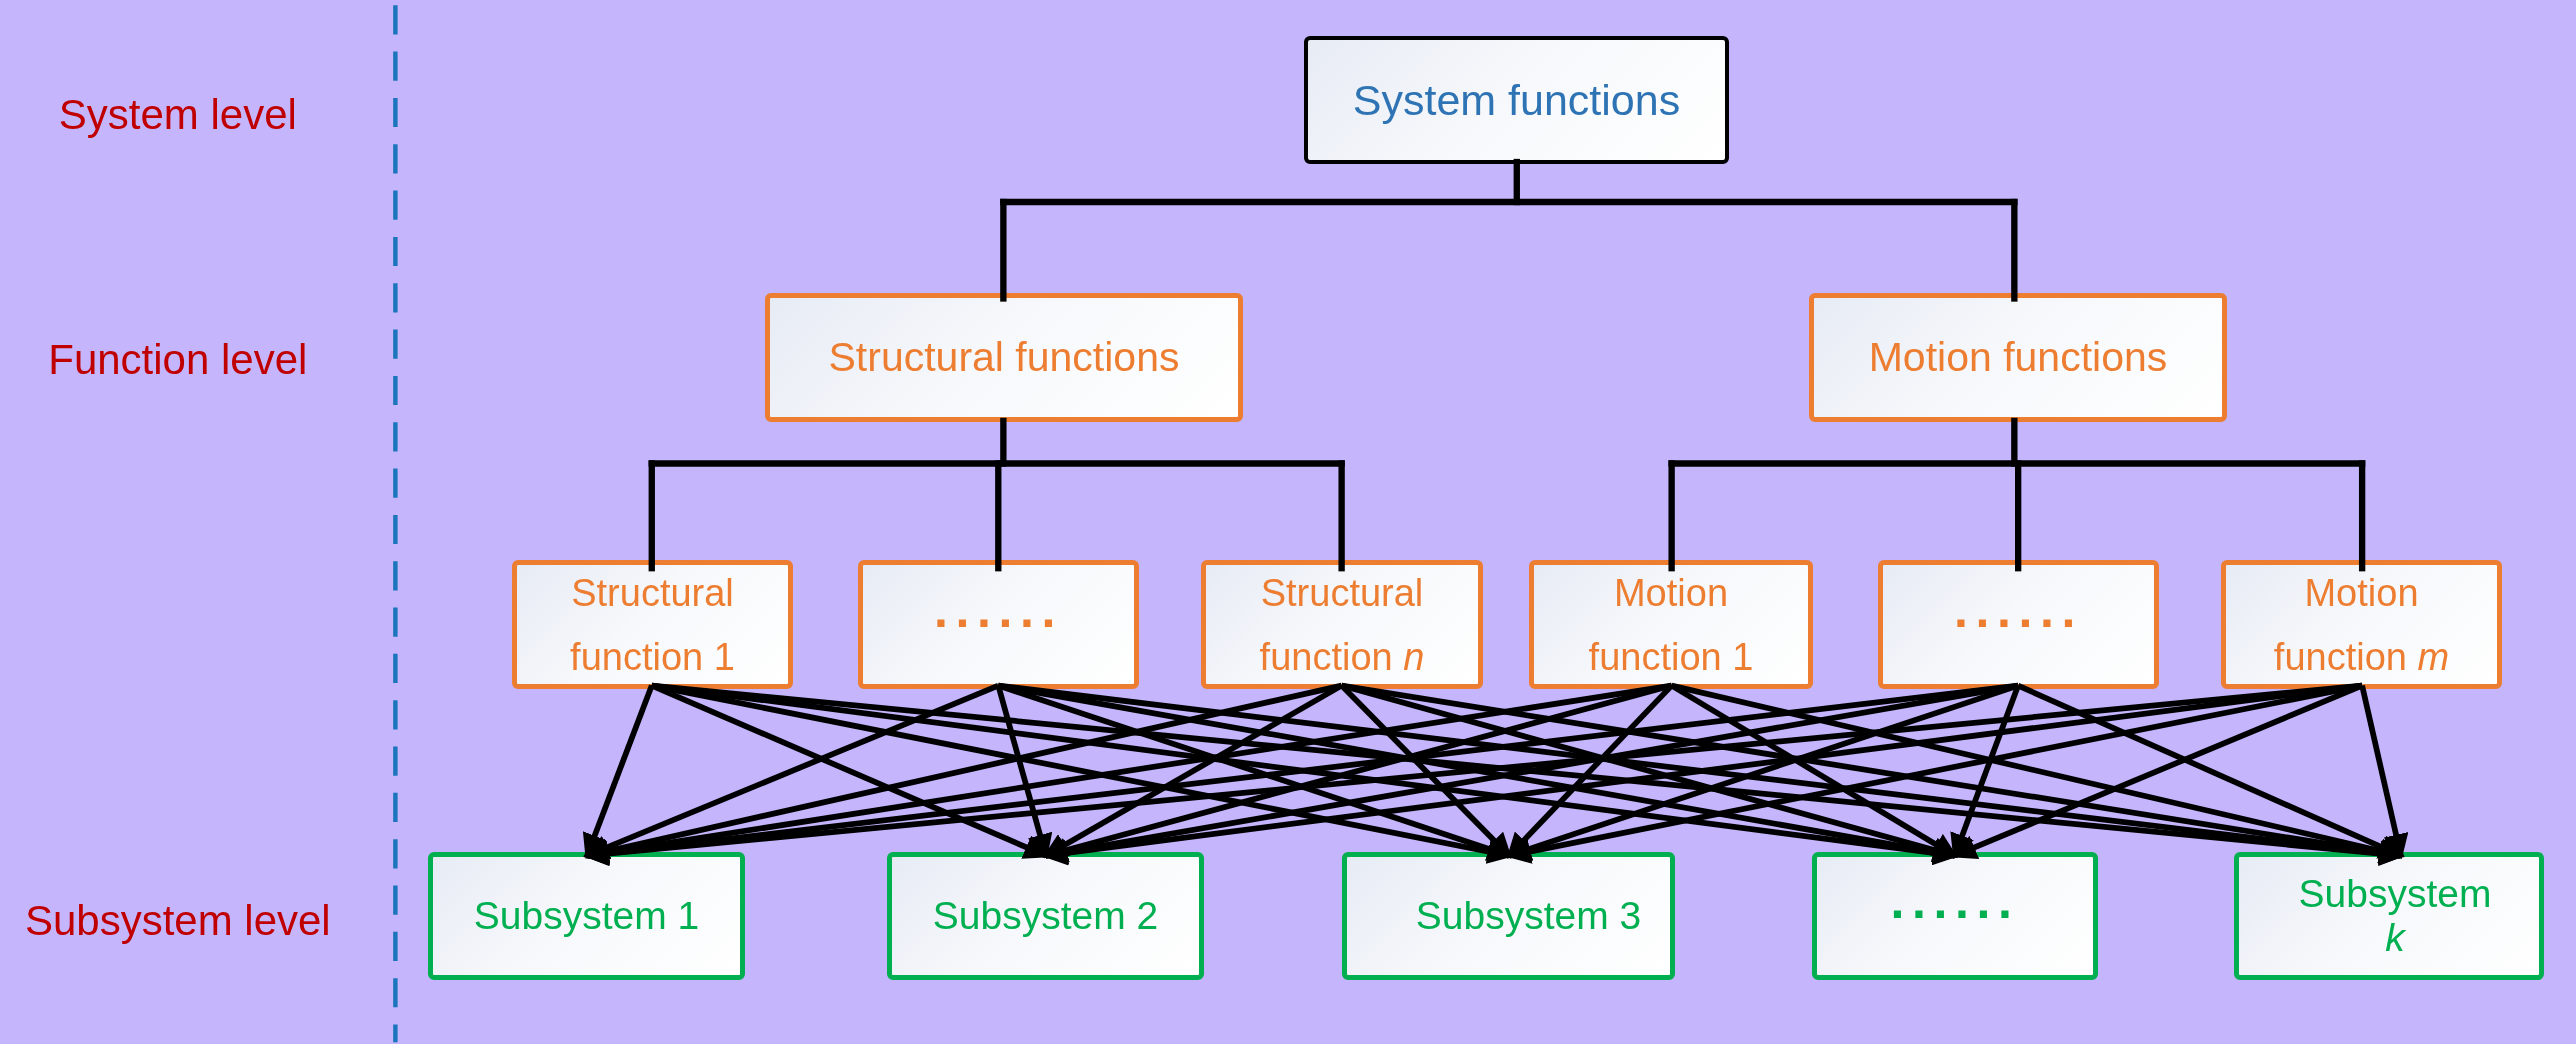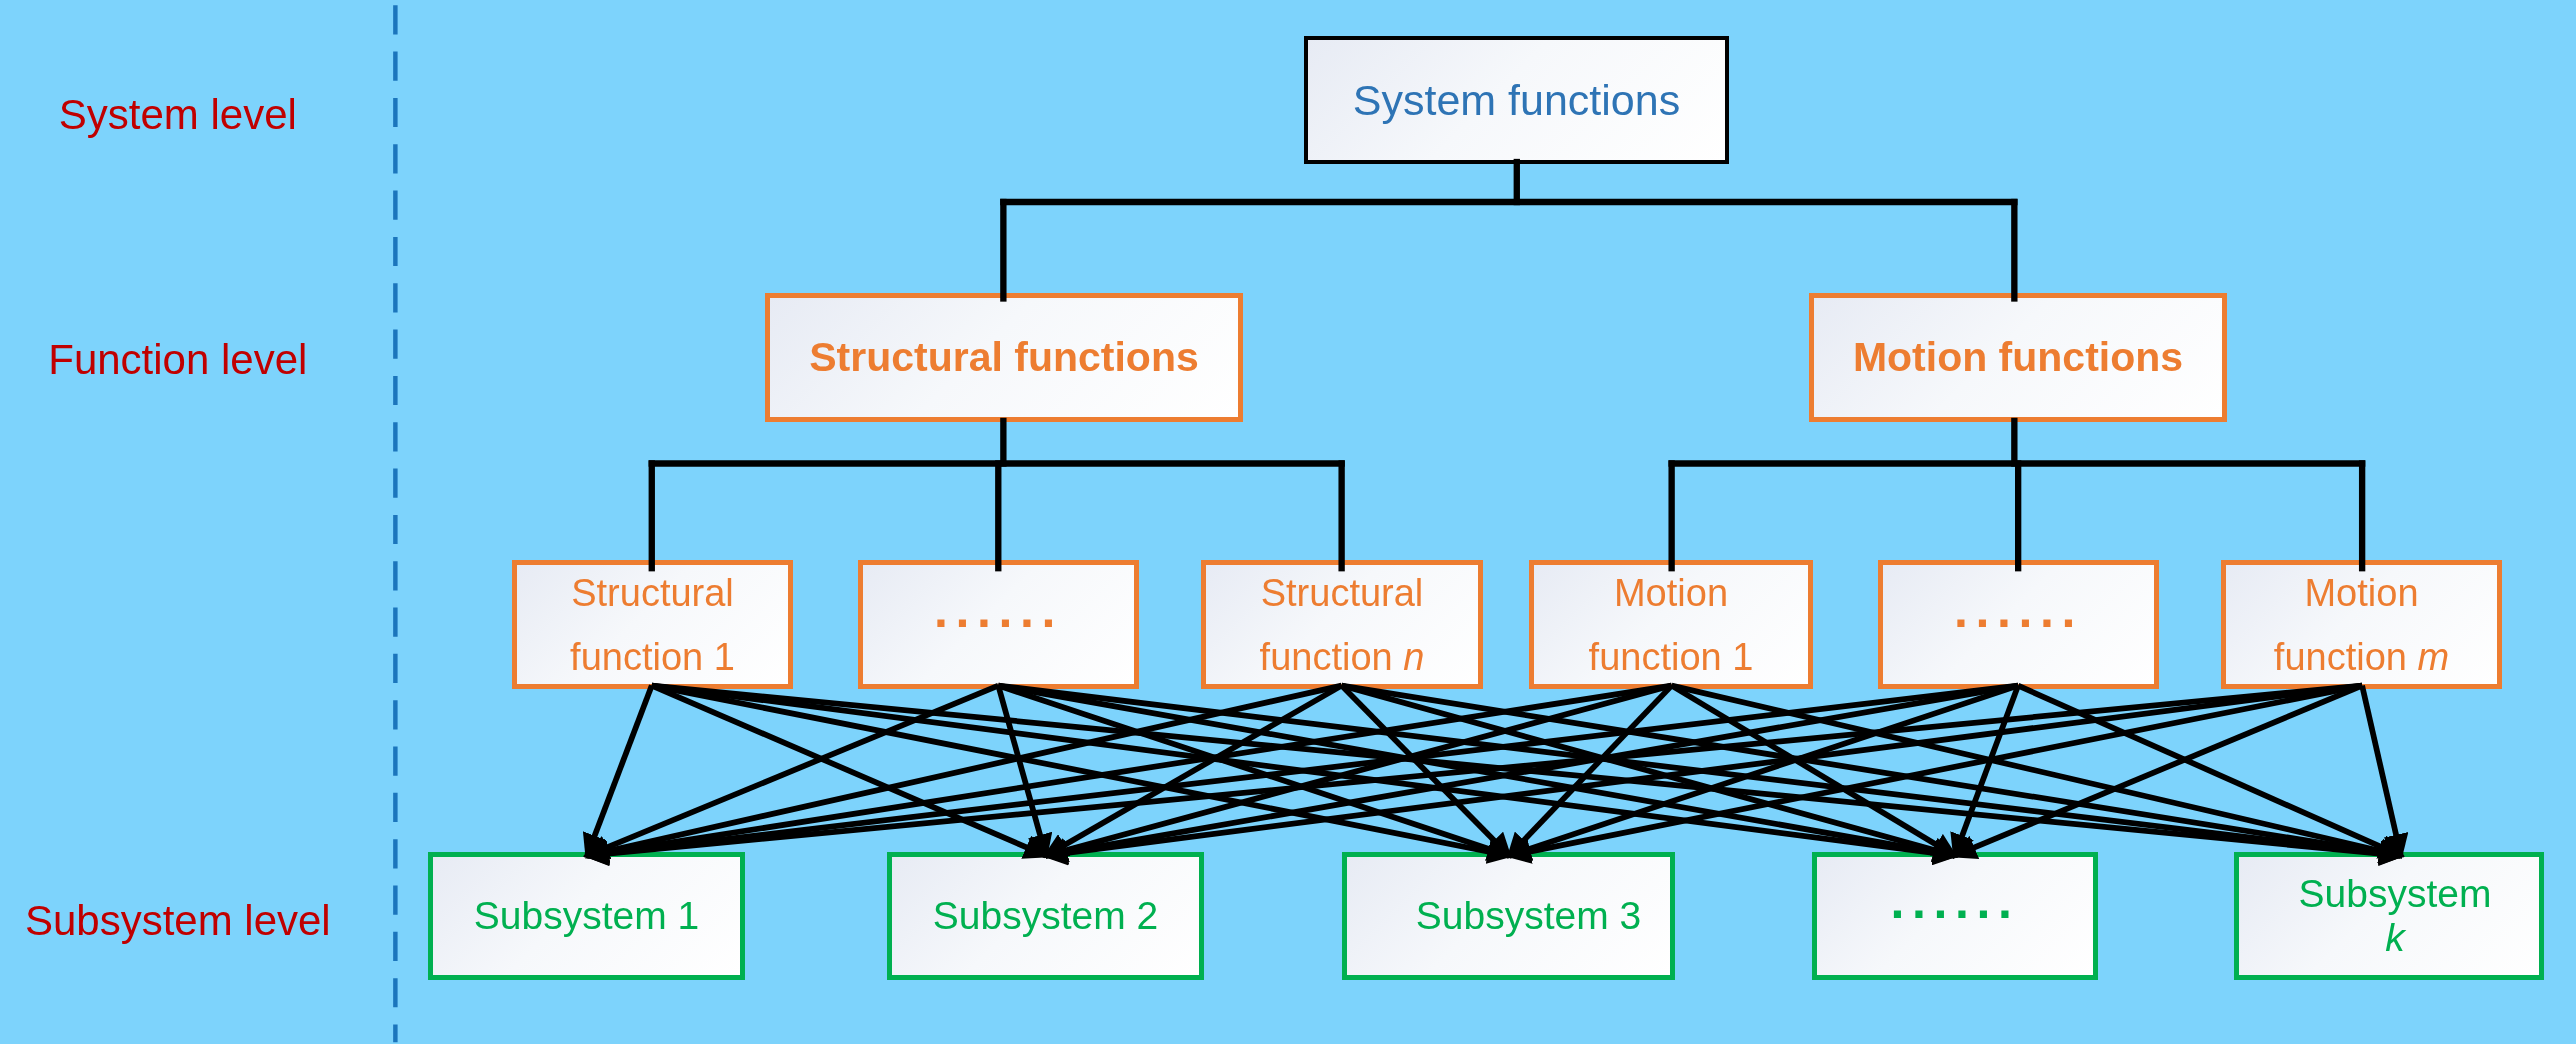--- a/index.html
+++ b/index.html
@@ -1,20 +1,20 @@
 <!DOCTYPE html>
 <html style="font-size:10.2px"><head>
 <meta charset="utf-8">
 <style>
   html, body { margin: 0; padding: 0; background: #ffffff; }
   .stage {
     position: relative;
     width: 2576px;
     height: 1045px;
-    background: #7dd3fc;
+    background: #c4b5fd;
     overflow: hidden;
     font-family: "Liberation Sans", sans-serif;
   }
   .lines-svg { position: absolute; left: 0; top: 0; pointer-events: none; }
 
   .level-label {
     position: absolute;
     width: 381px;
     text-align: center;
     color: #C00000;
@@ -26,24 +26,25 @@
   .node {
     position: absolute;
     box-sizing: border-box;
     display: flex;
     flex-direction: column;
     align-items: center;
     justify-content: center;
     text-align: center;
     background: linear-gradient(135deg, #e7ebf4 0%, #f6f8fb 45%, #ffffff 100%);
     white-space: nowrap;
+    border-radius: 6px;
   }
   .node.system { border: 4.4px solid #000000; color: #2E74B5; font-size: 43px; }
   .node.fn     { border: 5.1px solid #ED7D31; color: #ED7D31; }
-  .node.fn.big { font-size: 41px; font-weight: bold; }
+  .node.fn.big { font-size: 41px; }
   .node.fn.small { font-size: 38px; line-height: 58px; gap: 6px; }
   .node.sub    { border: 5.1px solid #00B050; color: #00B050; font-size: 39px; }
 
   .dots {
     font-weight: bold;
     font-size: 50px;
     letter-spacing: 7.6px;
     transform: translateY(-26%);
   }
   .it { font-style: italic; }

